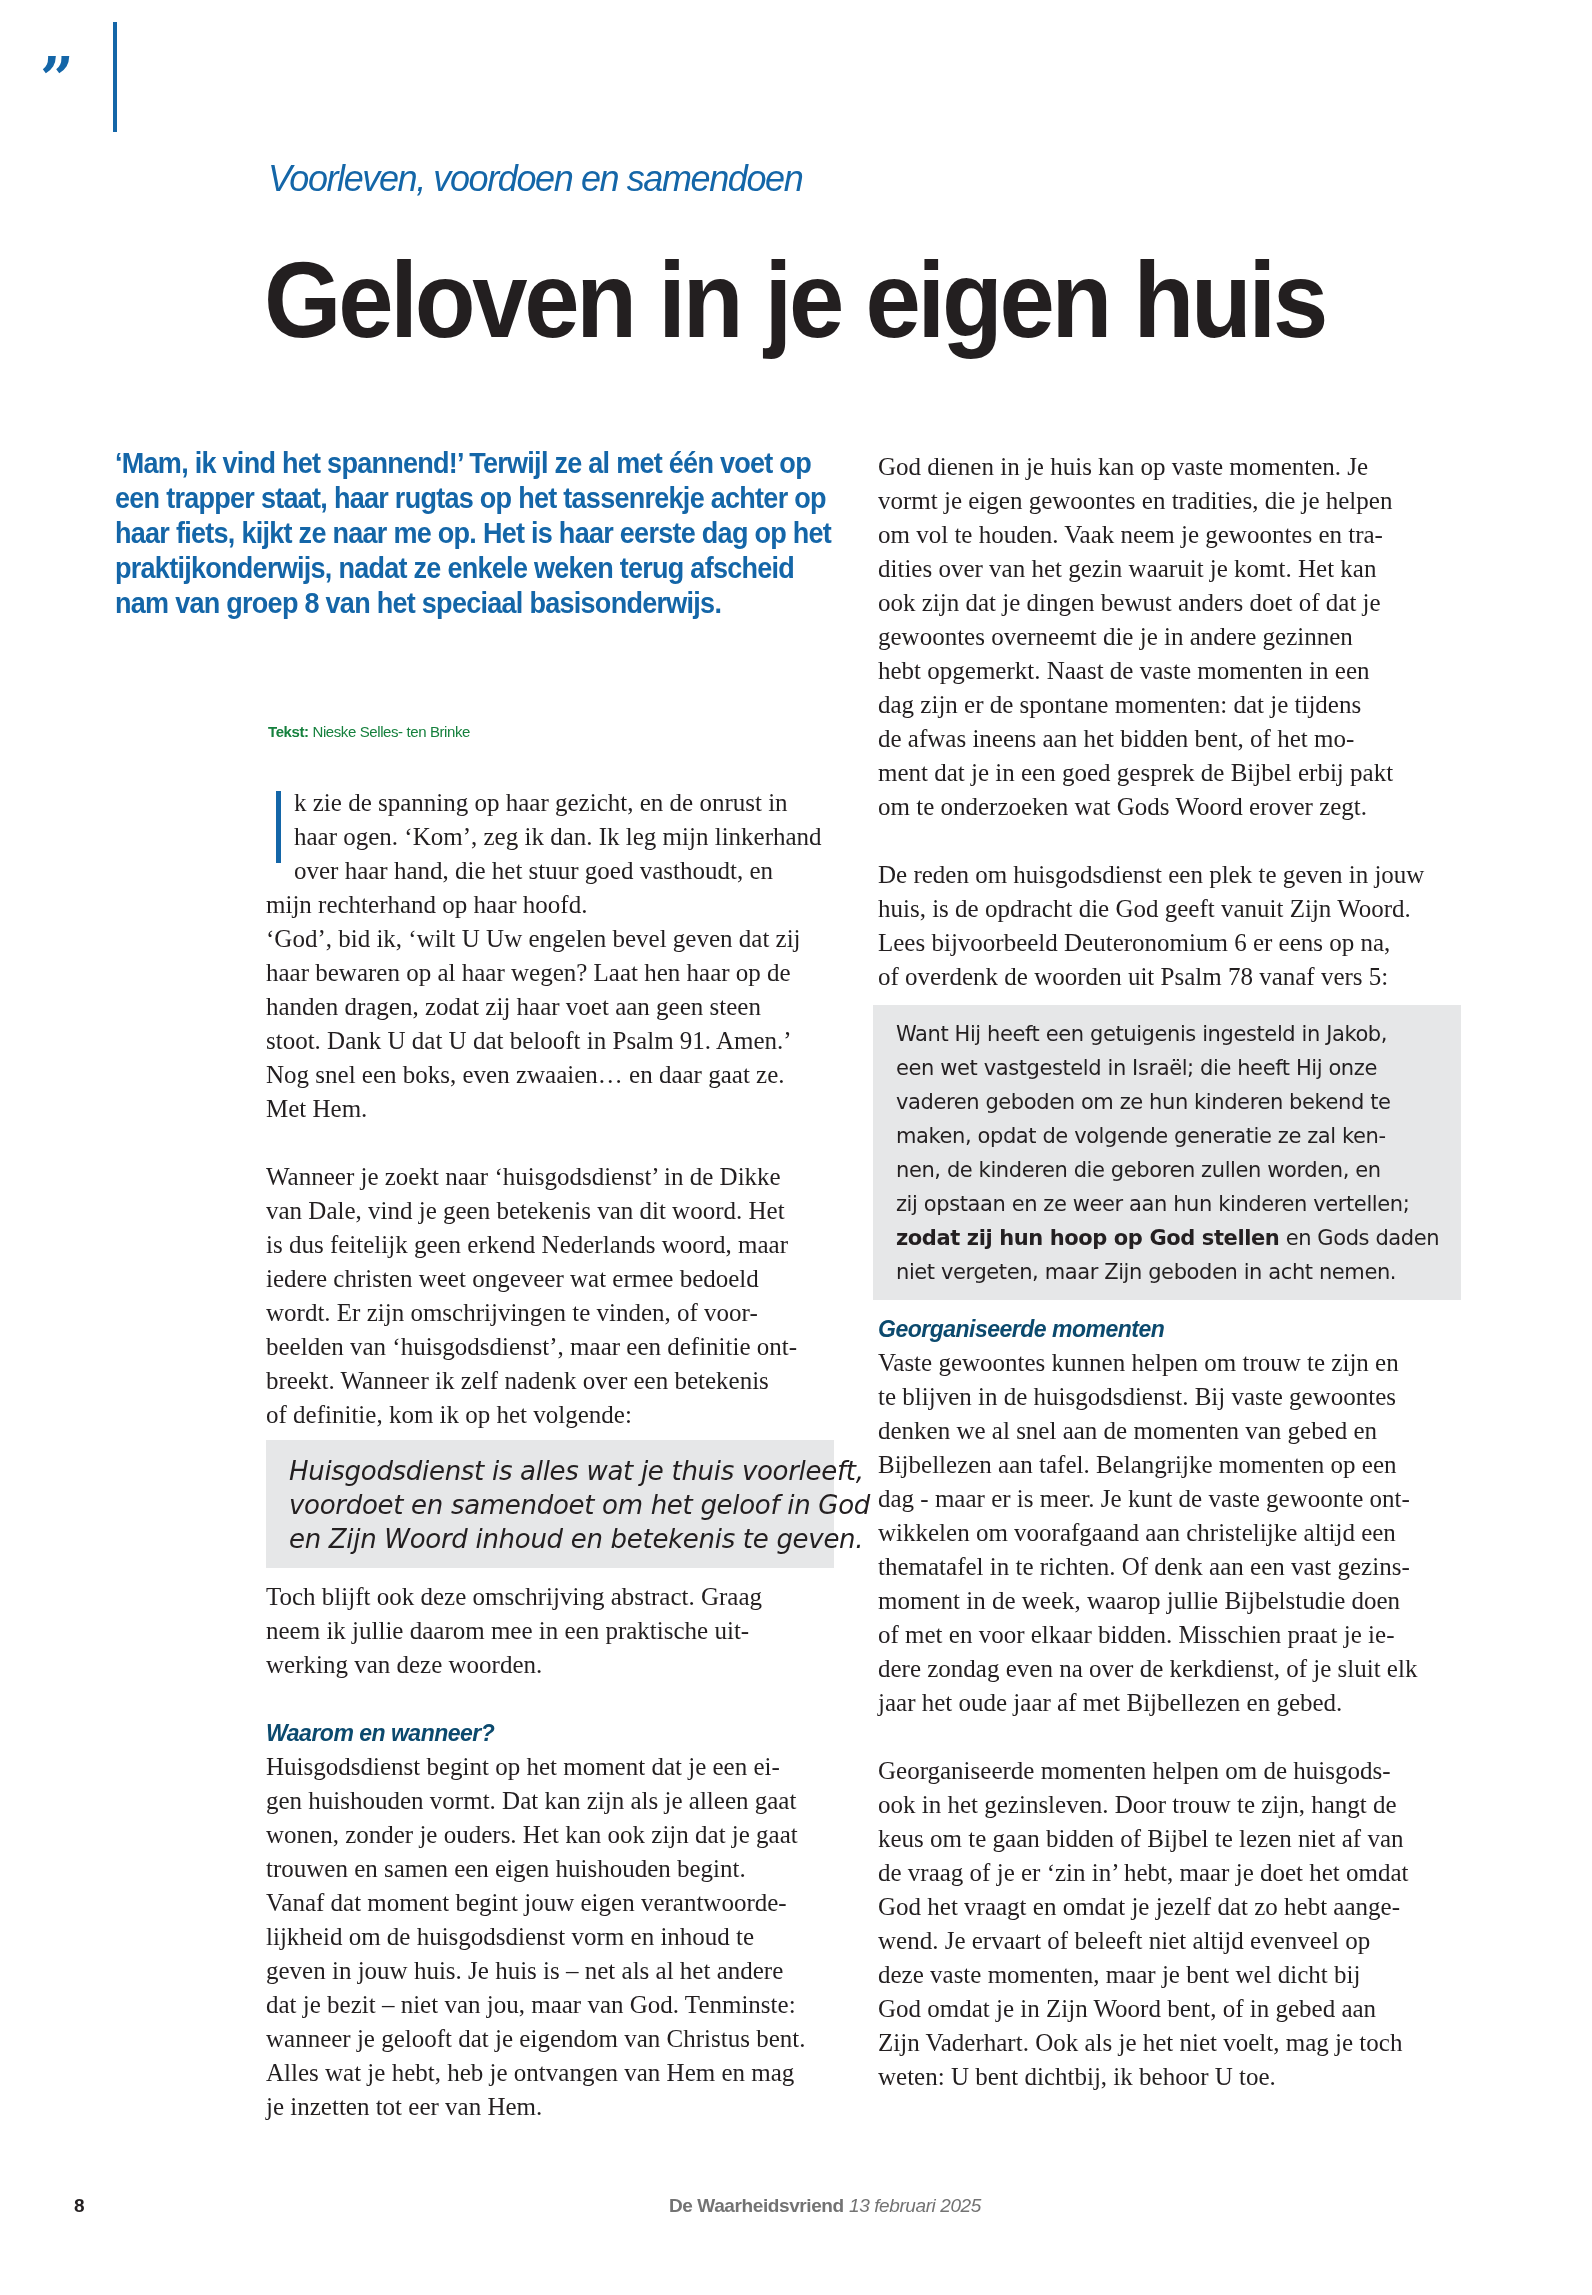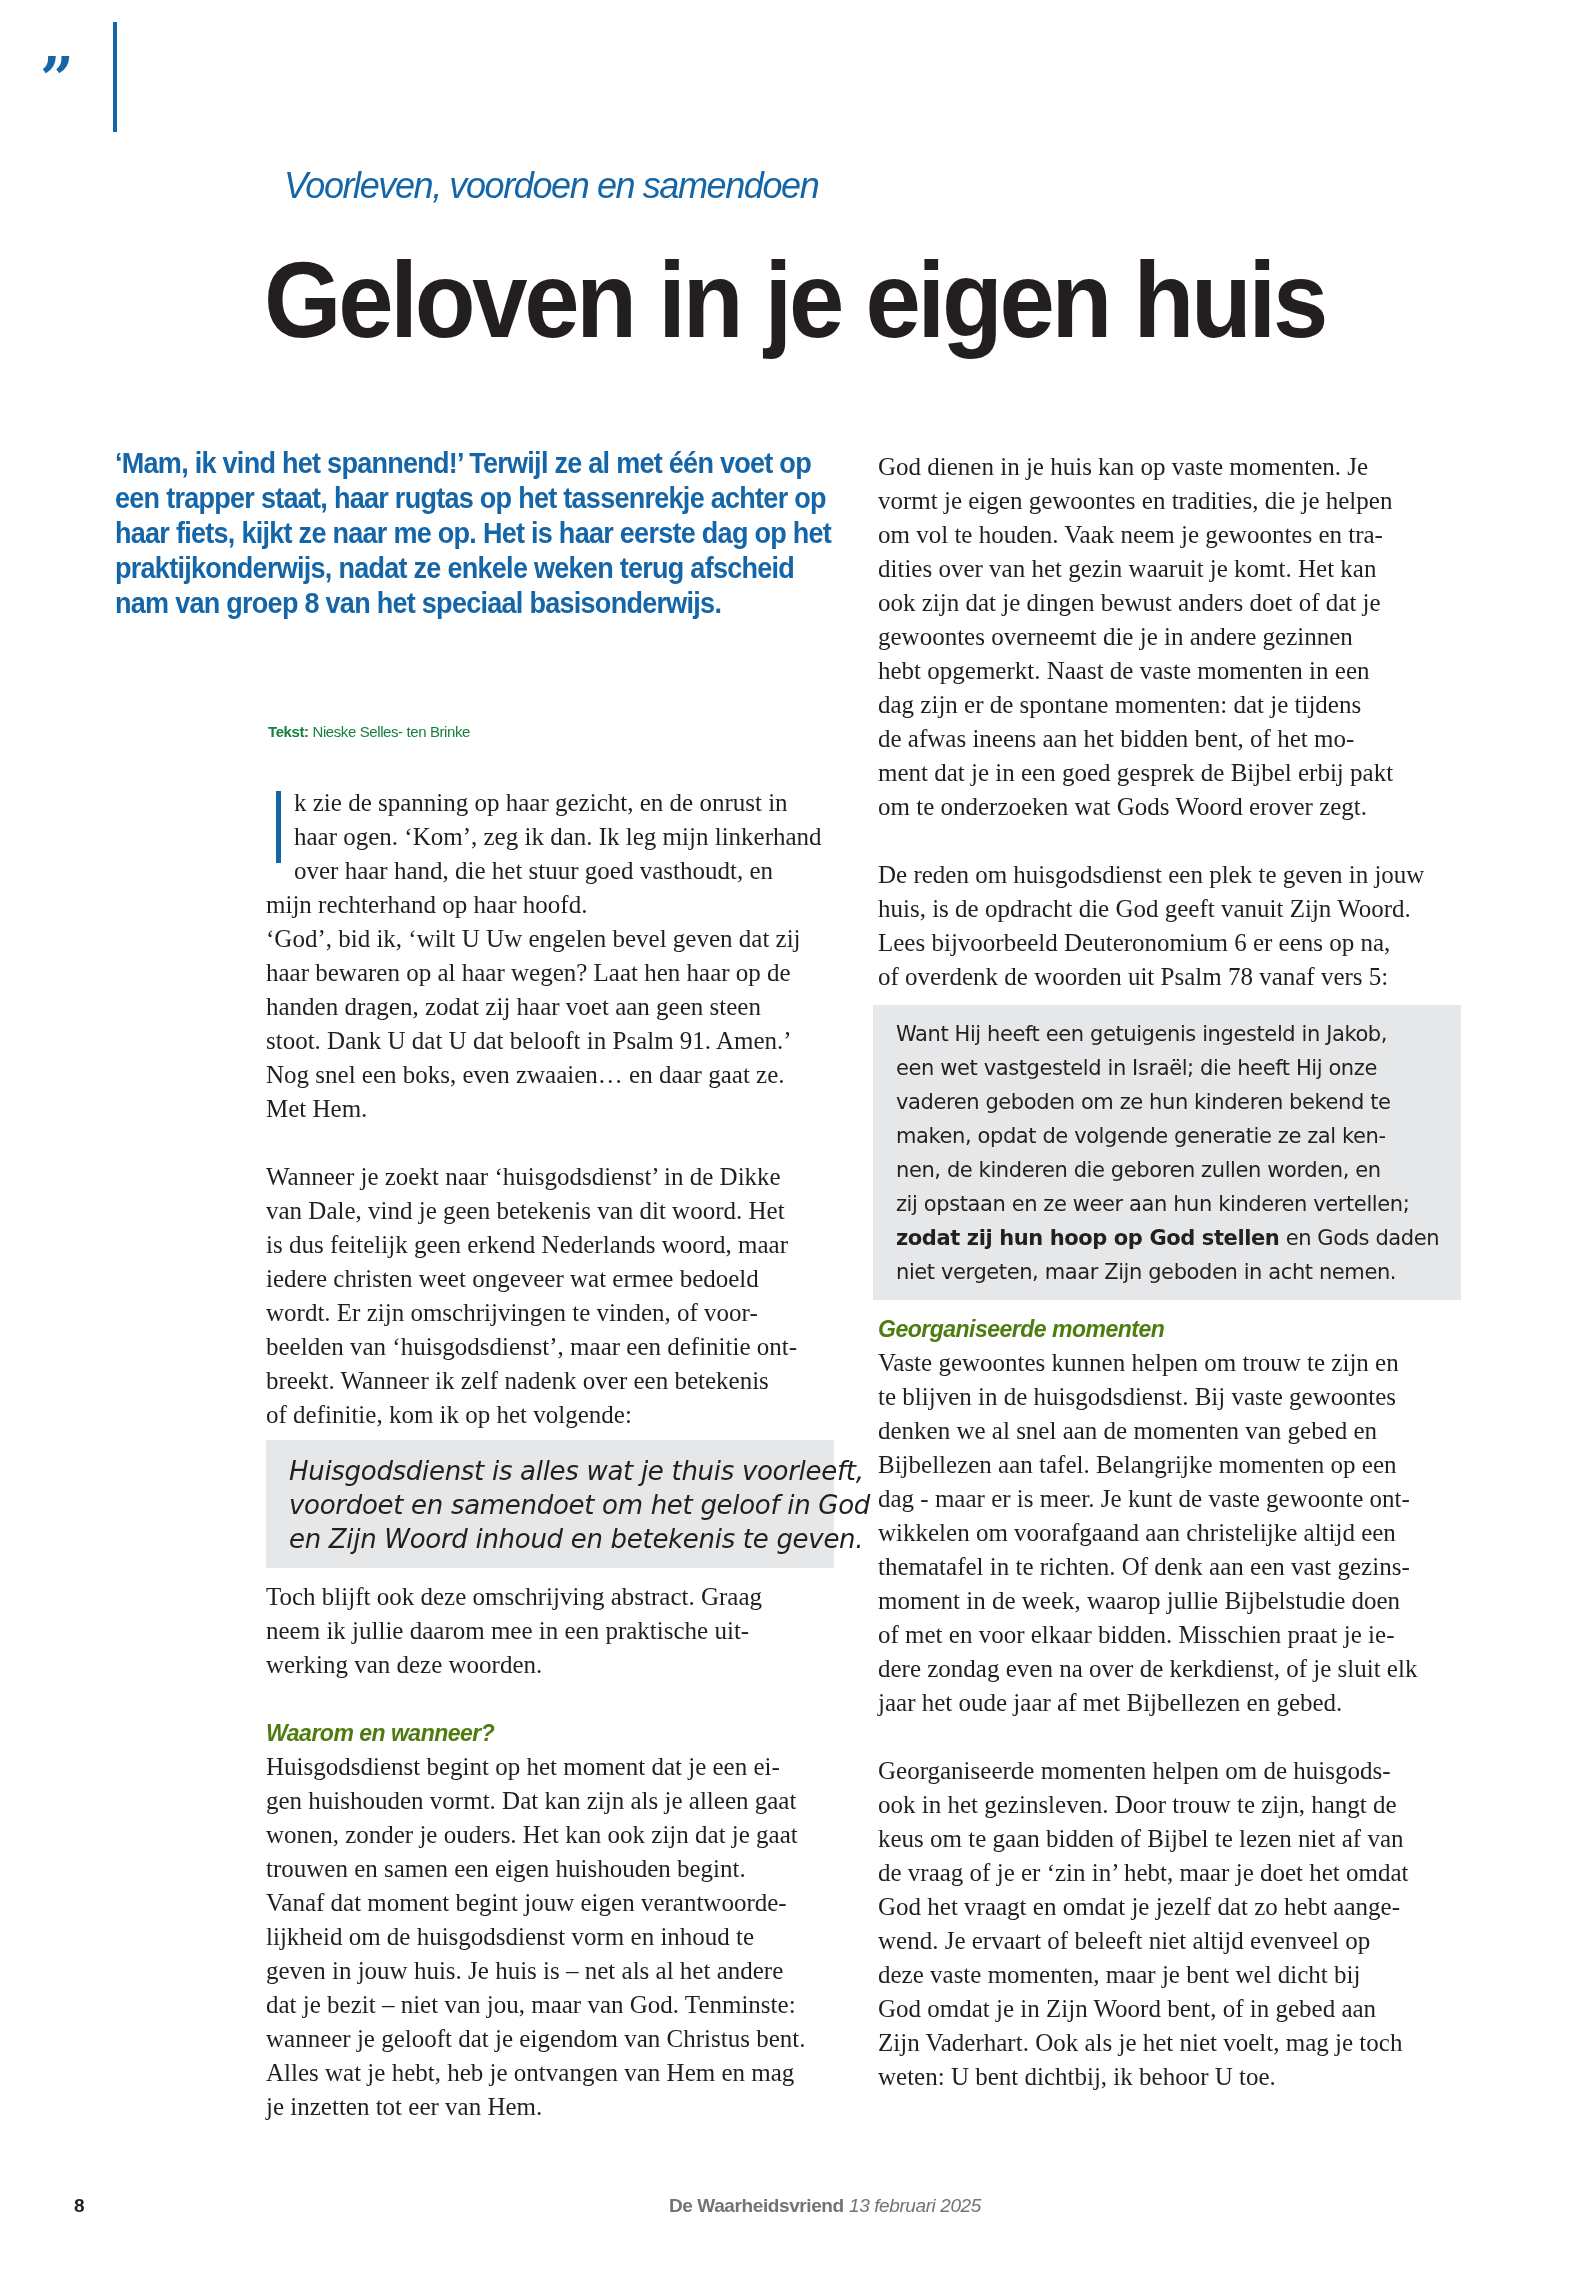--- a/index.html
+++ b/index.html
@@ -1,33 +1,33 @@
 <!DOCTYPE html>
 <html style="font-size:14px"><head>
 <meta charset="utf-8">
 <style>
   html, body { margin:0; padding:0; background:#ffffff; }
   body { width:1592px; height:2295px; position:relative; overflow:hidden; font-family:"DejaVu Serif", serif; color:#231f20; }
   .abs { position:absolute; }
   .quote-mark { left:40px; top:50px; font-family:"DejaVu Serif", serif; font-weight:bold; font-size:59px; line-height:59px; color:#1466a8; letter-spacing:-5.2px; }
   .vline { left:113px; top:21.6px; width:3.5px; height:110px; background:#1466a8; }
-  .kicker { left:268px; top:165px; font-family:"Liberation Sans", sans-serif; font-style:italic; font-size:36px; color:#1466a8; letter-spacing:-1.4px; white-space:nowrap;margin-left:16px; }
+  .kicker { left:268px; top:158px; font-family:"Liberation Sans", sans-serif; font-style:italic; font-size:36px; color:#1466a8; letter-spacing:-1.4px; white-space:nowrap; }
   .title { left:264px; top:240px; font-family:"Liberation Sans", sans-serif; font-weight:bold; font-size:107px; line-height:121px; color:#231f20; letter-spacing:-3.5px; white-space:nowrap; transform:scaleX(0.93); transform-origin:left top; }
   .lead { left:115px; top:445px; width:742px; font-family:"Liberation Sans", sans-serif; font-weight:bold; font-size:30px; line-height:35px; color:#1466a8; letter-spacing:-0.8px; }
   .lead div { white-space:nowrap; transform:scaleX(0.9); transform-origin:left center; }
   .byline { left:268px; top:723px; font-family:"Liberation Sans", sans-serif; font-size:15px; color:#15803d; letter-spacing:-0.4px; white-space:nowrap;text-align:right; }
   .byline b { font-weight:bold; }
   .col { position:absolute; font-family:"Liberation Serif", serif; font-size:25px; line-height:34px; color:#231f20; }
   .col .ln { white-space:nowrap; }
   .col .gap { height:34px; }
   .leftcol { left:266px; width:570px; }
   .rightcol { left:878px; width:574px; }
   .dropbar { position:absolute; left:276px; top:791px; width:5.2px; height:72px; background:#1466a8; }
   .indent { padding-left:28px; }
-  .subhead { font-family:"Liberation Sans", sans-serif; font-style:italic; font-weight:bold; font-size:23px; line-height:34px; color:#4d7c0f; letter-spacing:-0.5px; white-space:nowrap; }
+  .subhead { font-family:"Liberation Sans", sans-serif; font-style:italic; font-weight:bold; font-size:23px; line-height:34px; color:#0c4a6e; letter-spacing:-0.5px; white-space:nowrap; }
   .box { position:absolute; background:#e6e7e8; font-family:"DejaVu Sans", sans-serif; color:#231f20;padding-left:12px; }
   .box .ln { white-space:nowrap; }
   .box1 { left:266px; top:1440px; width:568px; height:128px; padding:0; }
   .box1 .inner { position:absolute; left:23px; top:14px; font-style:italic; font-size:26px; line-height:34px; letter-spacing:-0.3px; }
   .box2 { left:873px; top:1005px; width:576px; height:295px; }
   .box2 .inner { position:absolute; left:23px; top:12px; font-size:21px; line-height:34px; letter-spacing:-0.4px; }
   .box2 b { font-weight:bold; }
   .footer-page { left:74px; top:2195px; font-family:"Liberation Sans", sans-serif; font-weight:bold; font-size:19px; color:#231f20; }
   .footer-pub { left:669px; top:2195px; font-family:"Liberation Sans", sans-serif; font-size:19px; color:#737373; white-space:nowrap; letter-spacing:-0.4px; }
   .footer-pub .pub { font-weight:bold; }

